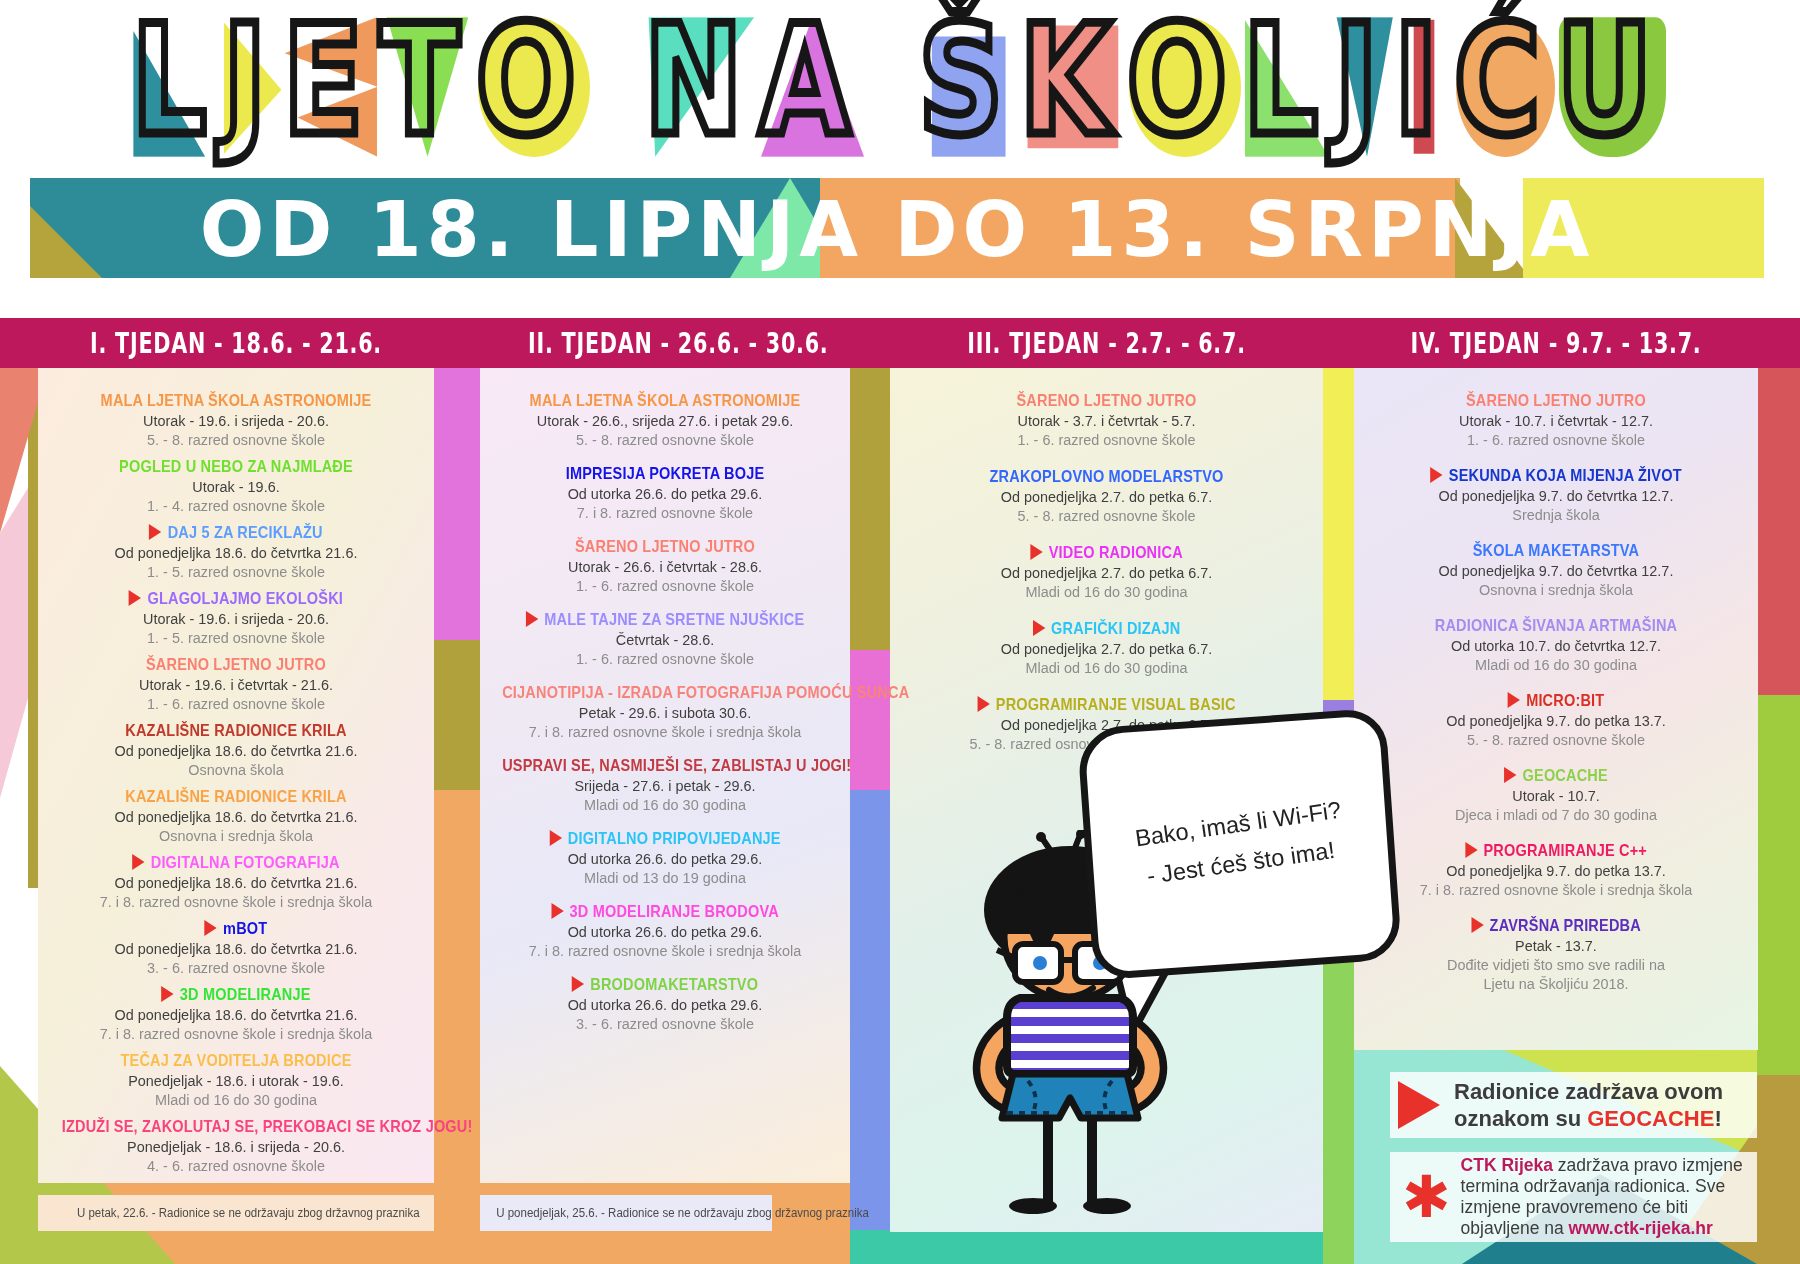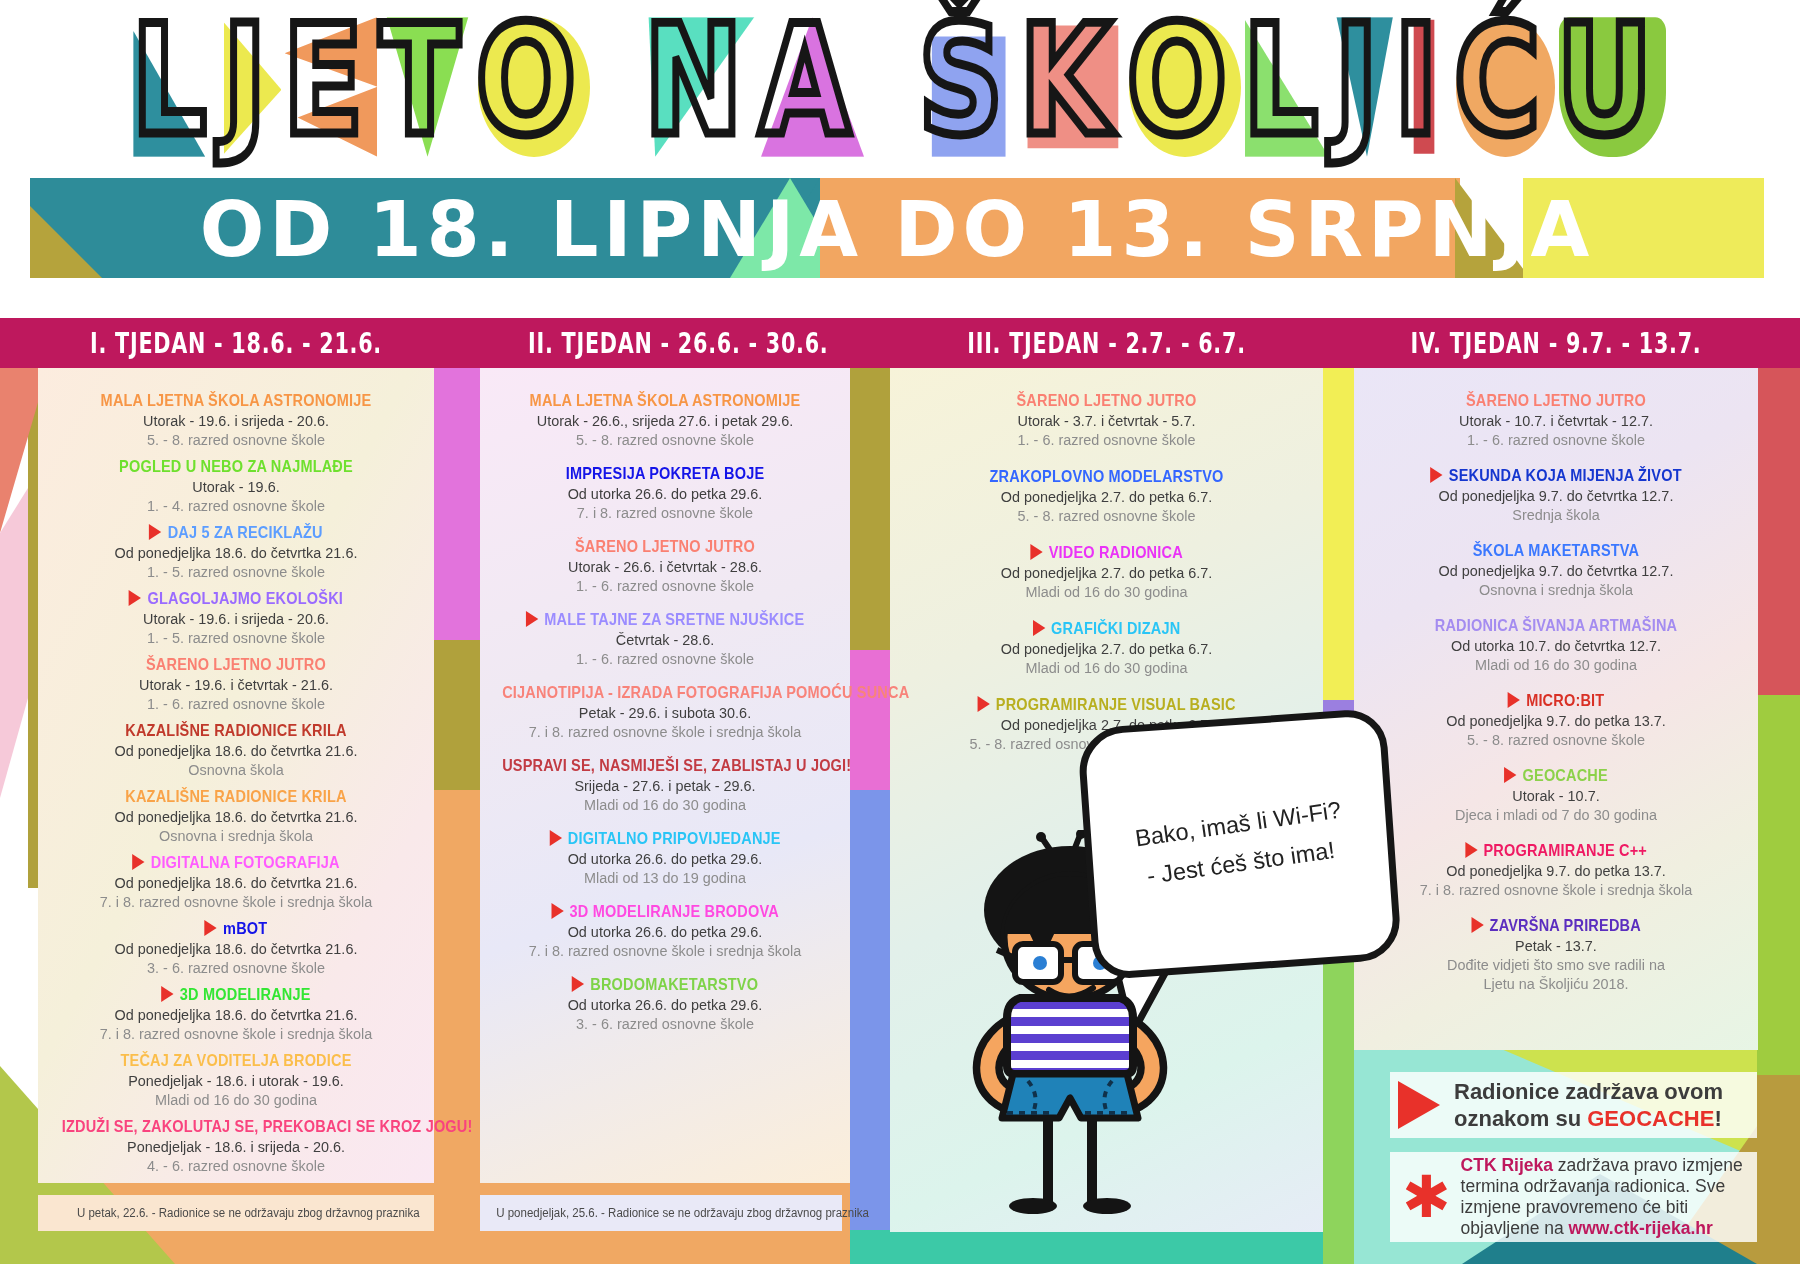--- a/index.html
+++ b/index.html
@@ -83,21 +83,21 @@
   .flag{
     display:inline-block;width:0;height:0;margin-right:7px;vertical-align:-2px;
     border-top:8px solid transparent;border-bottom:8px solid transparent;border-left:14px solid #e8312a;
   }
   
   .note-strip{
     position:absolute;top:1195px;height:36px;line-height:36px;text-align:right;
     font-size:12.5px;color:#4a4a4a;white-space:nowrap;z-index:3;
   }
   .ns1{left:38px;width:396px;background:#fae6d0;}
-  .ns2{left:480px;width:362px;background:#e9e9f7;}
+  .ns2{left:480px;width:292px;background:#e9e9f7;}
   .note-strip span{display:inline-block;transform:scale(0.92,1);transform-origin:50% 50%;}
   
   .legend-box{position:absolute;left:1390px;width:367px;background:rgba(255,255,255,0.82);
     display:flex;align-items:center;z-index:3;}
   .lg1{top:1072px;height:66px;}
   .lg2{top:1152px;height:90px;}
   .lg1 .big-flag{width:0;height:0;border-top:24px solid transparent;border-bottom:24px solid transparent;
     border-left:42px solid #e8312a;margin:0 14px 0 8px;flex:0 0 auto;}
   .lg1 .txt{font-size:22px;font-weight:bold;color:#3c3c3c;line-height:27px;}
   .lg1 .hl{color:#e8312a;}

